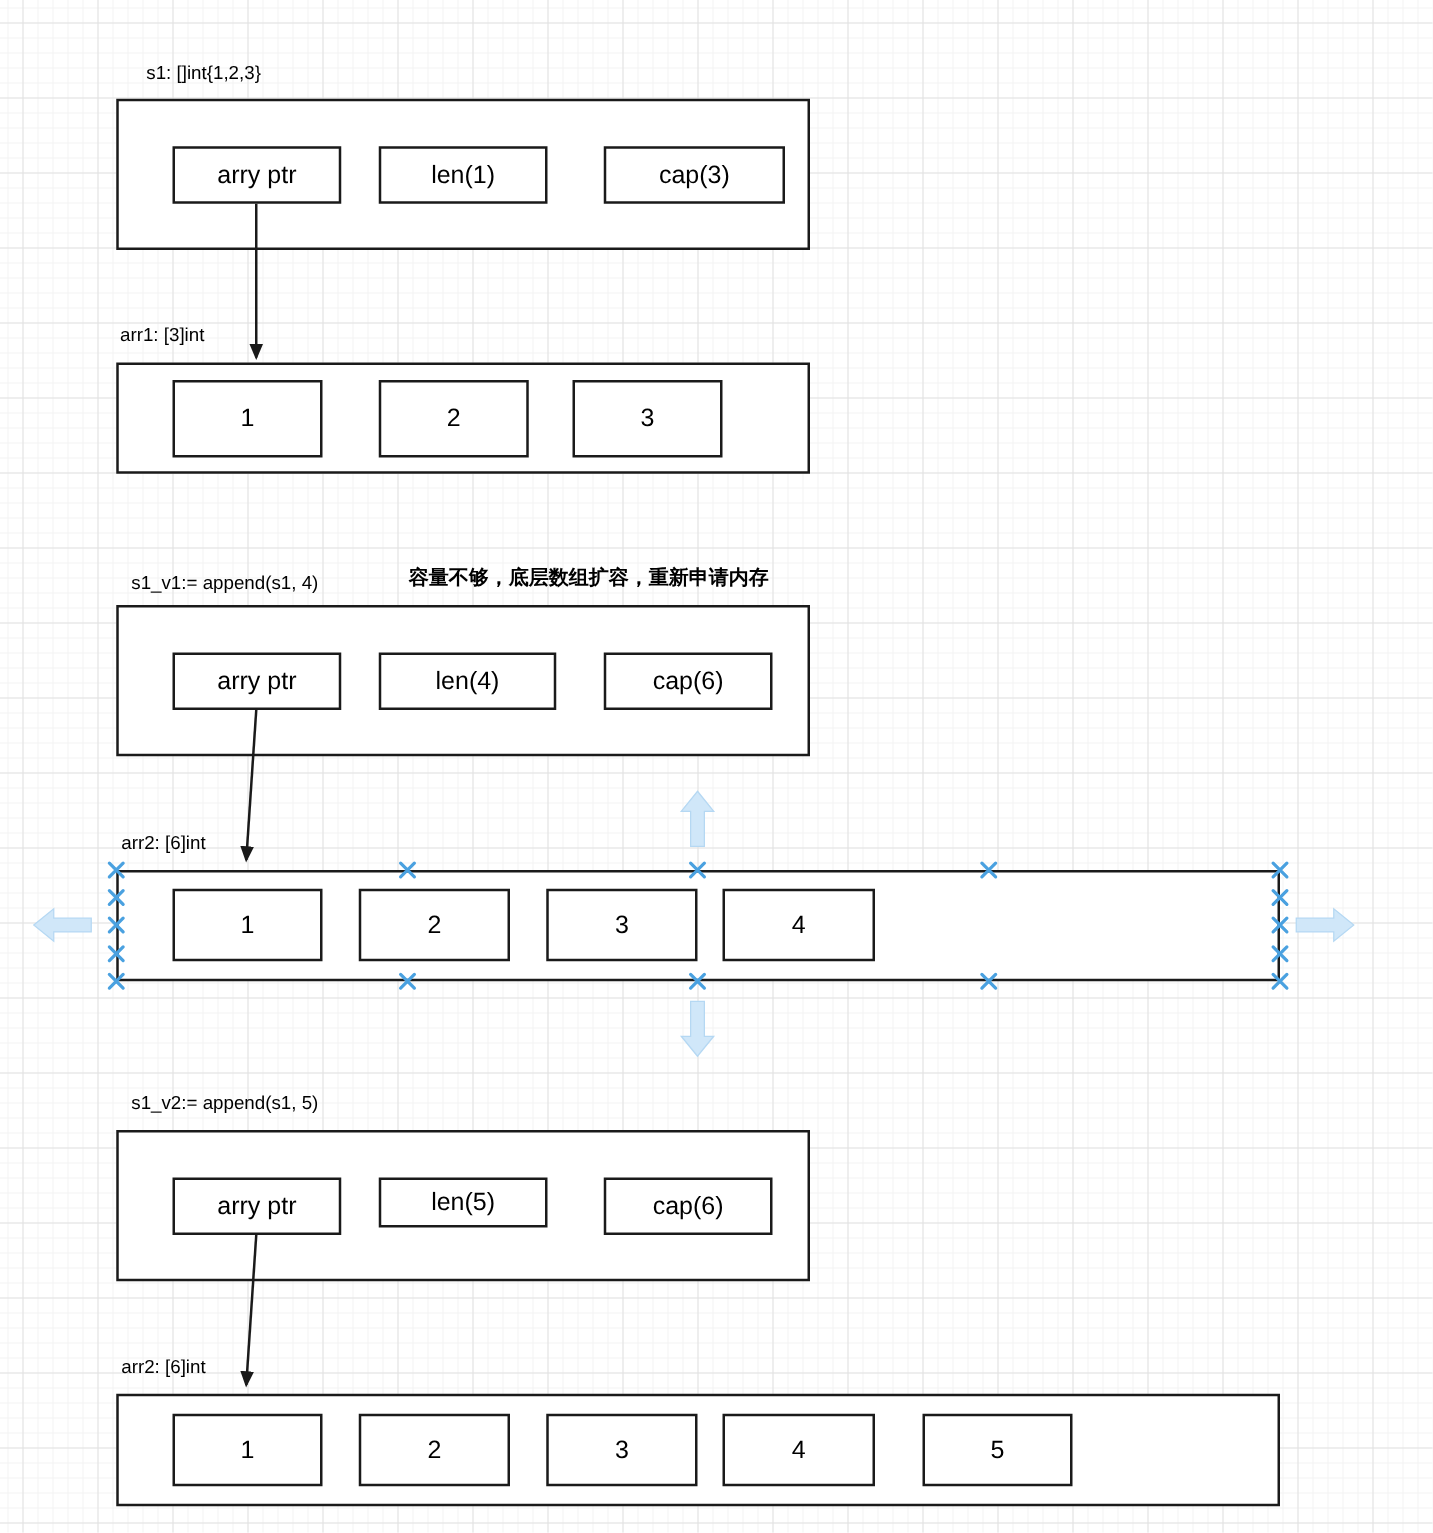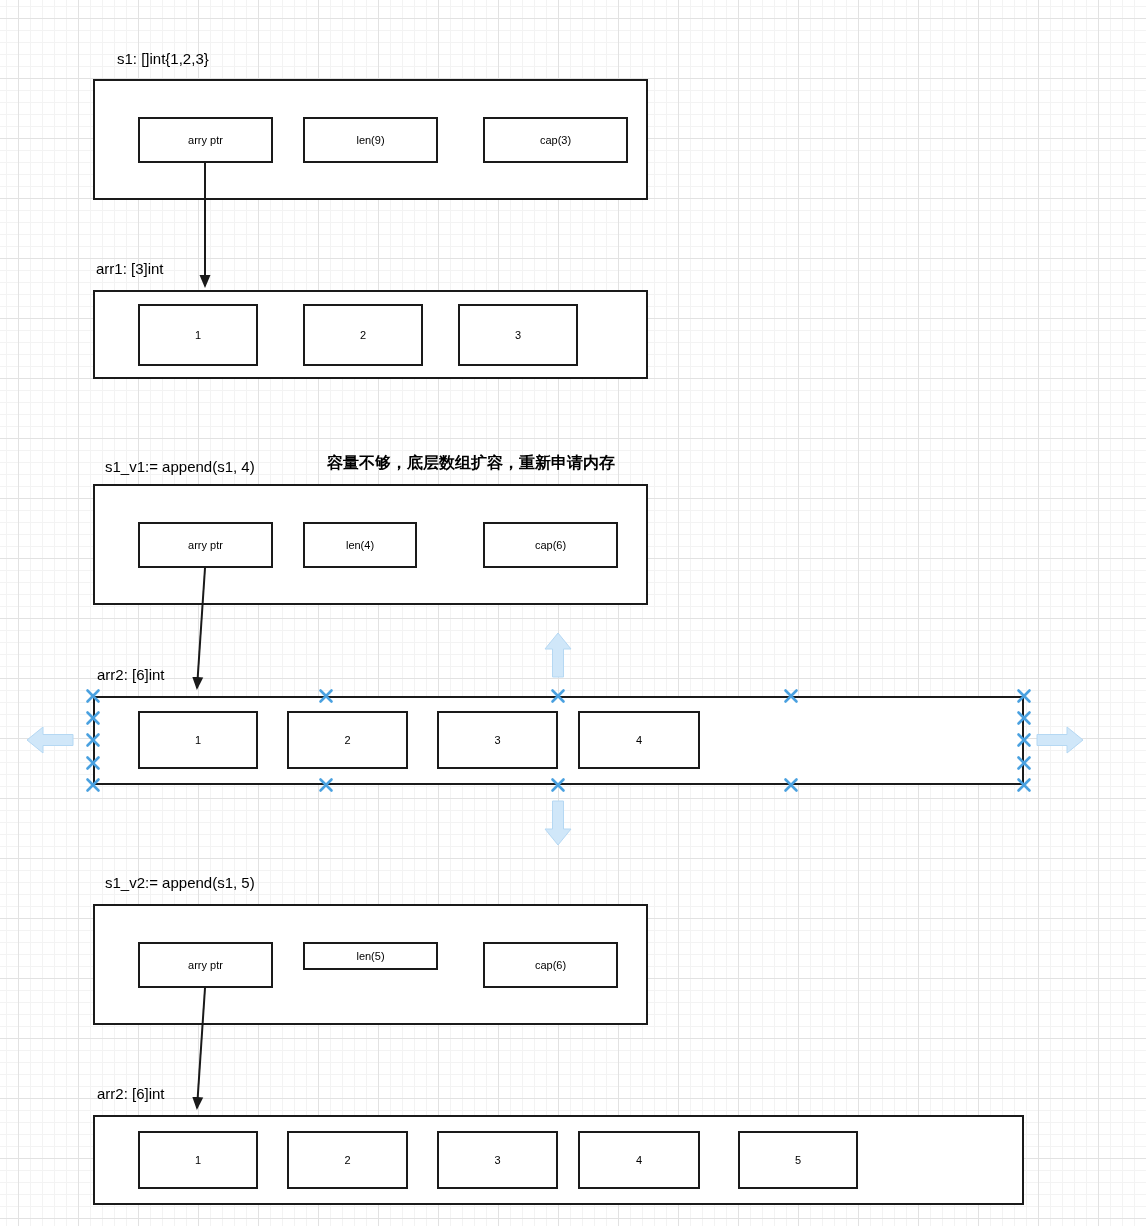--- a/index.html
+++ b/index.html
@@ -27,21 +27,21 @@
       linear-gradient(to bottom,var(--grid-minor) 1px,transparent 1px);
     background-size:60px 60px,60px 60px,12px 12px,12px 12px;
     background-position:18px 18px,18px 18px,6px 6px,6px 6px;
   }
   .box{
     position:absolute;border:2px solid var(--shape-stroke);background:#fff;
   }
   .cell{
     position:absolute;border:2px solid var(--shape-stroke);background:#fff;
     display:flex;align-items:center;justify-content:center;
-    font-size:11px;line-height:1;white-space:nowrap;
+    font-size:20px;line-height:1;white-space:nowrap;
   }
   .lbl{
     position:absolute;font-size:15px;line-height:19px;white-space:nowrap;
   }
   .note{
     position:absolute;font-size:16px;line-height:21px;white-space:nowrap;font-weight:bold;
   }
   svg.overlay{
     position:absolute;left:0;top:0;width:1146px;height:1226px;
     pointer-events:none;
@@ -52,47 +52,47 @@
   .dir{fill:var(--direction-arrow-fill);stroke:var(--direction-arrow-edge);stroke-width:1;}
 </style>
 </head>
 <body>
 
 <div class="canvas">
 
   <div class="lbl" style="left:117px;top:49px">s1: []int{1,2,3}</div>
   <div class="box" style="left:93px;top:79px;width:555px;height:121px"></div>
   <div class="cell" style="left:138px;top:117px;width:135px;height:46px">arry ptr</div>
-  <div class="cell" style="left:303px;top:117px;width:135px;height:46px">len(9)</div>
+  <div class="cell" style="left:303px;top:117px;width:135px;height:46px">len(1)</div>
   <div class="cell" style="left:483px;top:117px;width:145px;height:46px">cap(3)</div>
 
   <div class="lbl" style="left:96px;top:259px">arr1: [3]int</div>
   <div class="box" style="left:93px;top:290px;width:555px;height:89px"></div>
   <div class="cell" style="left:138px;top:304px;width:120px;height:62px">1</div>
   <div class="cell" style="left:303px;top:304px;width:120px;height:62px">2</div>
   <div class="cell" style="left:458px;top:304px;width:120px;height:62px">3</div>
 
   <div class="lbl" style="left:105px;top:457px">s1_v1:= append(s1, 4)</div>
   <div class="note" style="left:327px;top:452px">容量不够，底层数组扩容，重新申请内存</div>
   <div class="box" style="left:93px;top:484px;width:555px;height:121px"></div>
   <div class="cell" style="left:138px;top:522px;width:135px;height:46px">arry ptr</div>
-  <div class="cell" style="left:303px;top:522px;width:114px;height:46px">len(4)</div>
+  <div class="cell" style="left:303px;top:522px;width:142px;height:46px">len(4)</div>
   <div class="cell" style="left:483px;top:522px;width:135px;height:46px">cap(6)</div>
 
   <div class="lbl" style="left:97px;top:665px">arr2: [6]int</div>
   <div class="box" style="left:93px;top:696px;width:931px;height:89px"></div>
   <div class="cell" style="left:138px;top:711px;width:120px;height:58px">1</div>
   <div class="cell" style="left:287px;top:711px;width:121px;height:58px">2</div>
   <div class="cell" style="left:437px;top:711px;width:121px;height:58px">3</div>
   <div class="cell" style="left:578px;top:711px;width:122px;height:58px">4</div>
 
   <div class="lbl" style="left:105px;top:873px">s1_v2:= append(s1, 5)</div>
   <div class="box" style="left:93px;top:904px;width:555px;height:121px"></div>
   <div class="cell" style="left:138px;top:942px;width:135px;height:46px">arry ptr</div>
-  <div class="cell" style="left:303px;top:942px;width:135px;height:28px">len(5)</div>
+  <div class="cell" style="left:303px;top:942px;width:135px;height:40px">len(5)</div>
   <div class="cell" style="left:483px;top:942px;width:135px;height:46px">cap(6)</div>
 
   <div class="lbl" style="left:97px;top:1084px">arr2: [6]int</div>
   <div class="box" style="left:93px;top:1115px;width:931px;height:90px"></div>
   <div class="cell" style="left:138px;top:1131px;width:120px;height:58px">1</div>
   <div class="cell" style="left:287px;top:1131px;width:121px;height:58px">2</div>
   <div class="cell" style="left:437px;top:1131px;width:121px;height:58px">3</div>
   <div class="cell" style="left:578px;top:1131px;width:122px;height:58px">4</div>
   <div class="cell" style="left:738px;top:1131px;width:120px;height:58px">5</div>
 

